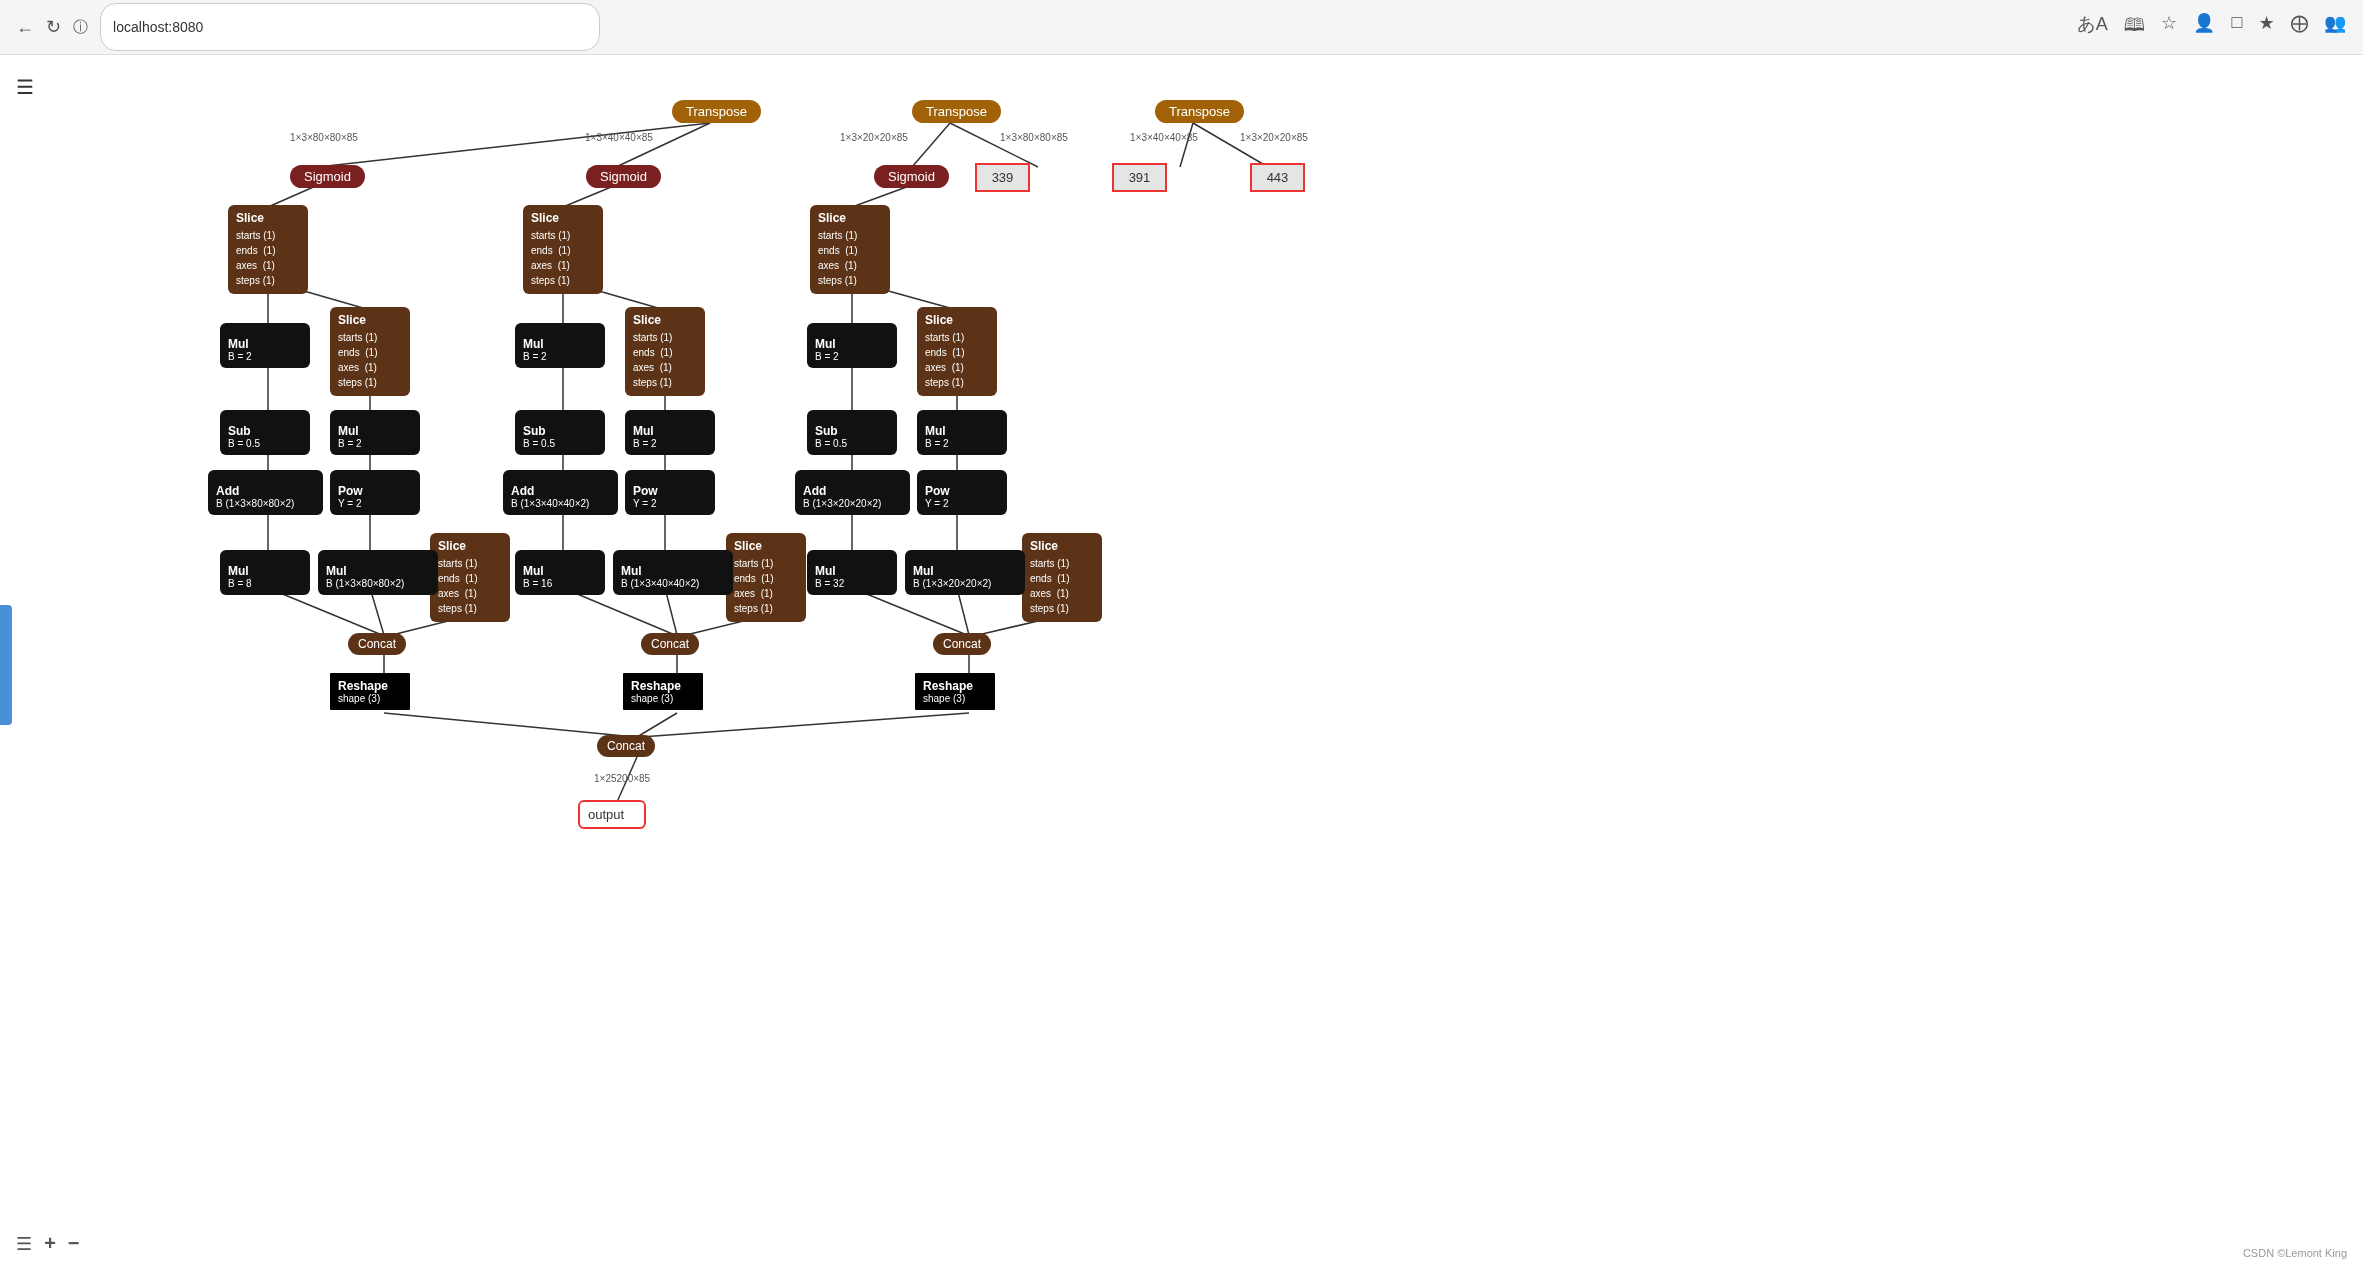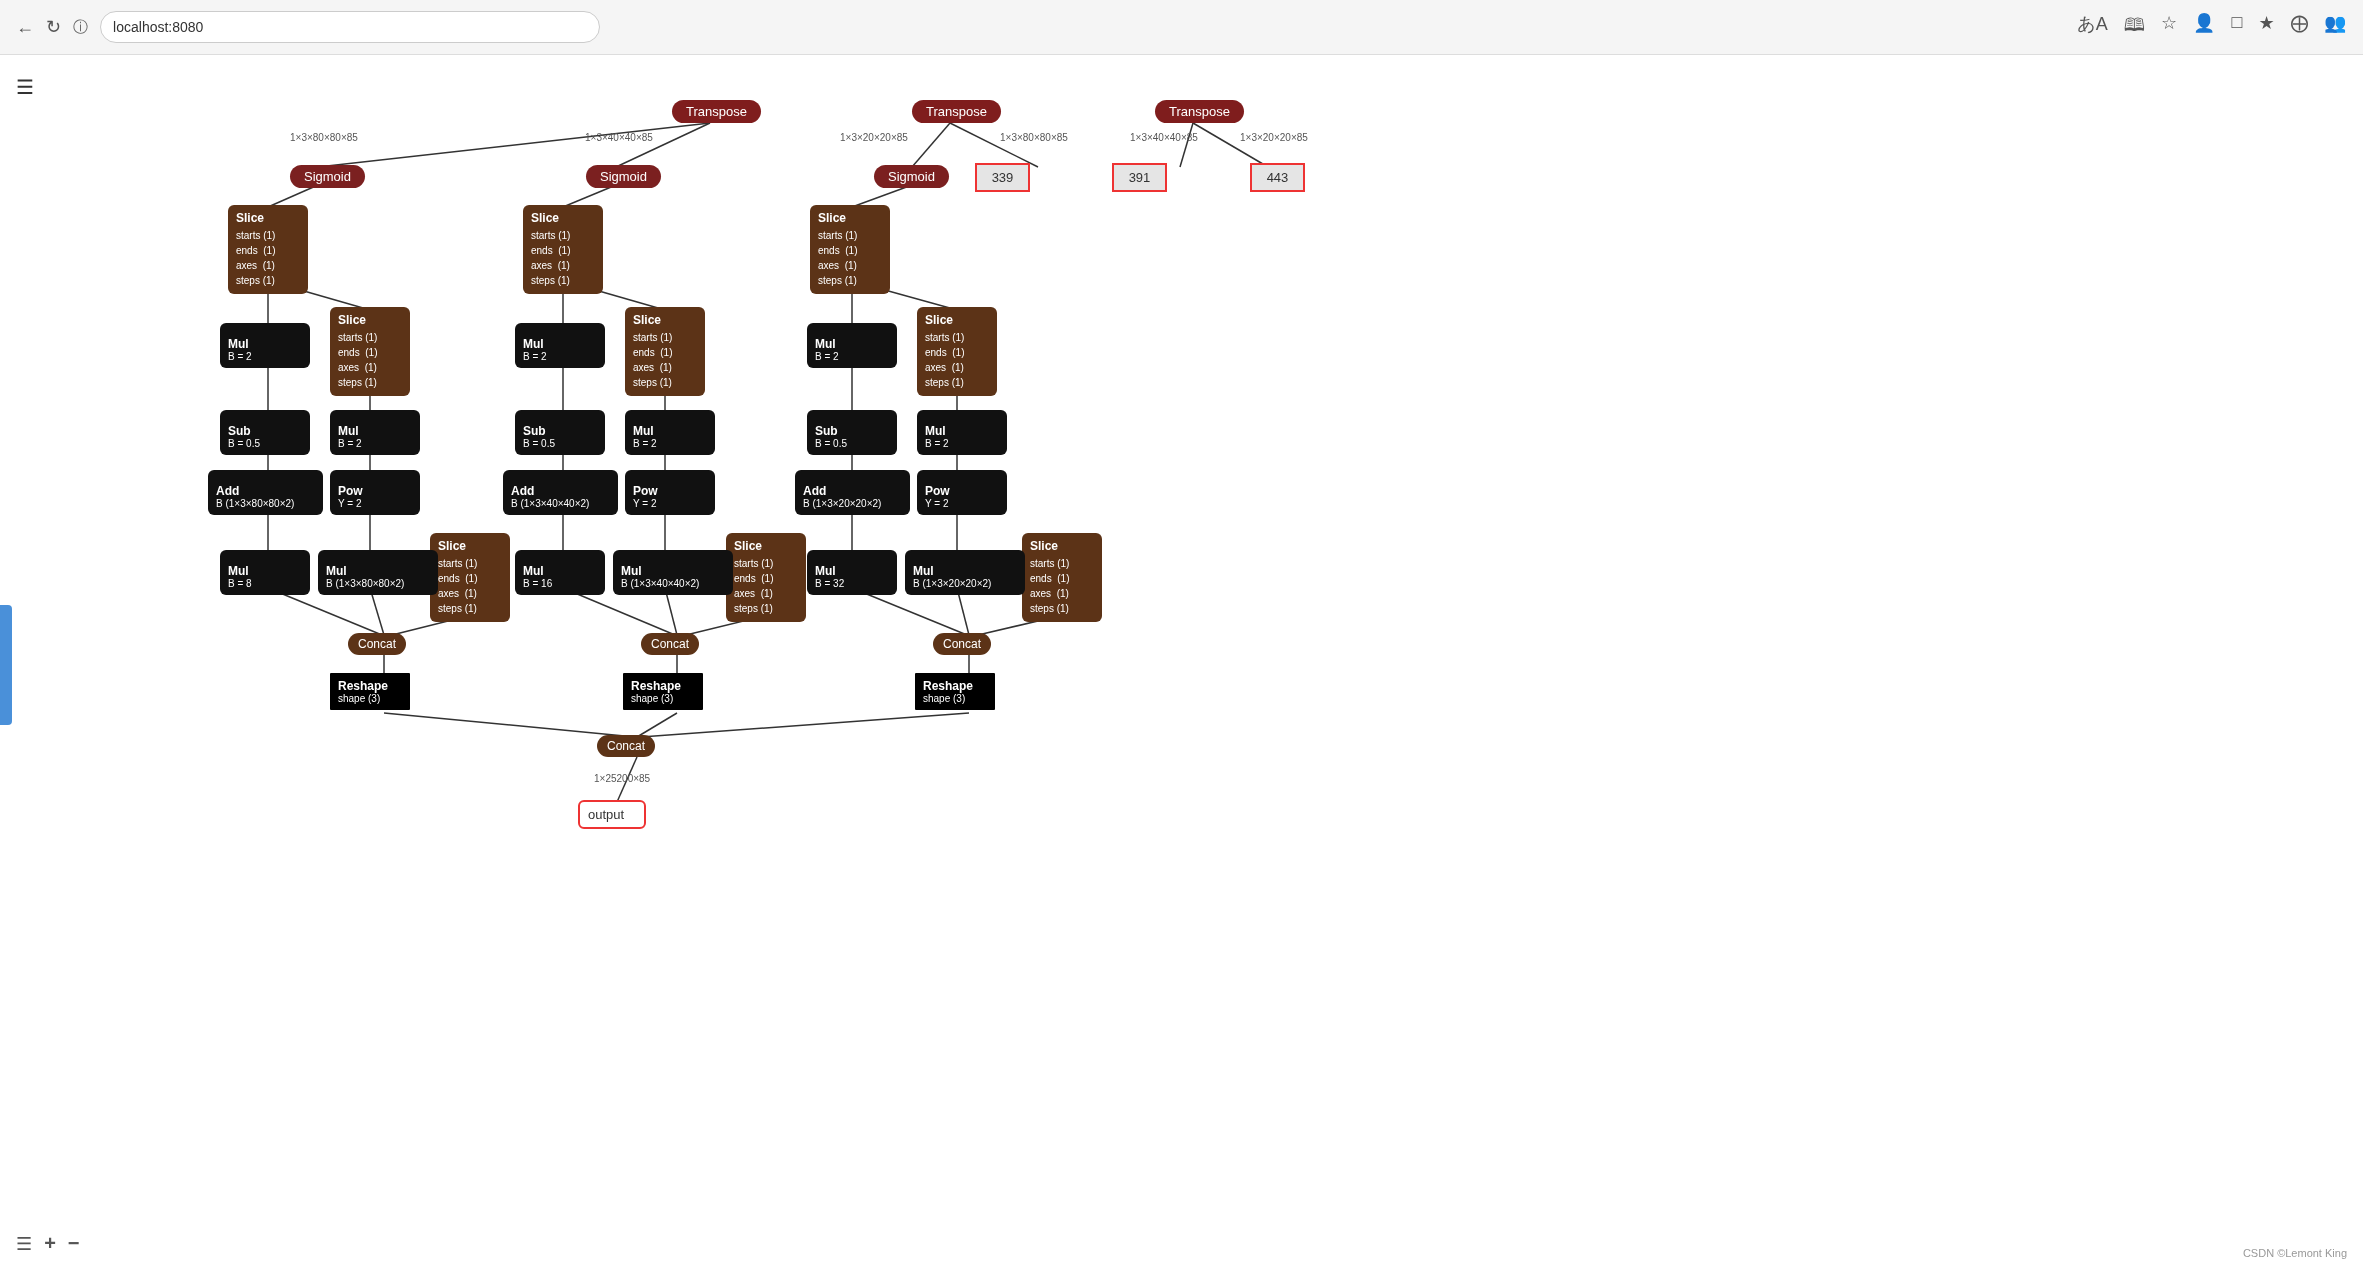--- a/index.html
+++ b/index.html
@@ -13,21 +13,21 @@
       border-bottom: 1px solid #ddd;
       display: flex;
       align-items: center;
       padding: 0 16px;
       gap: 12px;
     }
     .nav-btn { font-size: 18px; color: #555; cursor: pointer; }
     .address-bar {
       flex: 1;
       max-width: 500px;
-      height: 32px;
+      height: 48px;
       border: 1px solid #ccc;
       border-radius: 16px;
       background: #fff;
       display: flex;
       align-items: center;
       padding: 0 12px;
       font-size: 14px;
       color: #333;
     }
     .browser-icons { display: flex; gap: 16px; margin-left: auto; color: #555; font-size: 18px; }
@@ -54,21 +54,21 @@
 
     
     .node {
       position: absolute;
       border-radius: 6px;
       font-size: 11px;
       text-align: left;
     }
 
     .node-transpose {
-      background: #7f1d1d;
+      background: #a16207;
       color: #fff;
       padding: 4px 14px;
       border-radius: 20px;
       font-size: 13px;
       text-align: center;
       white-space: nowrap;
     }
 
     .node-sigmoid {
       background: #7b2020;

